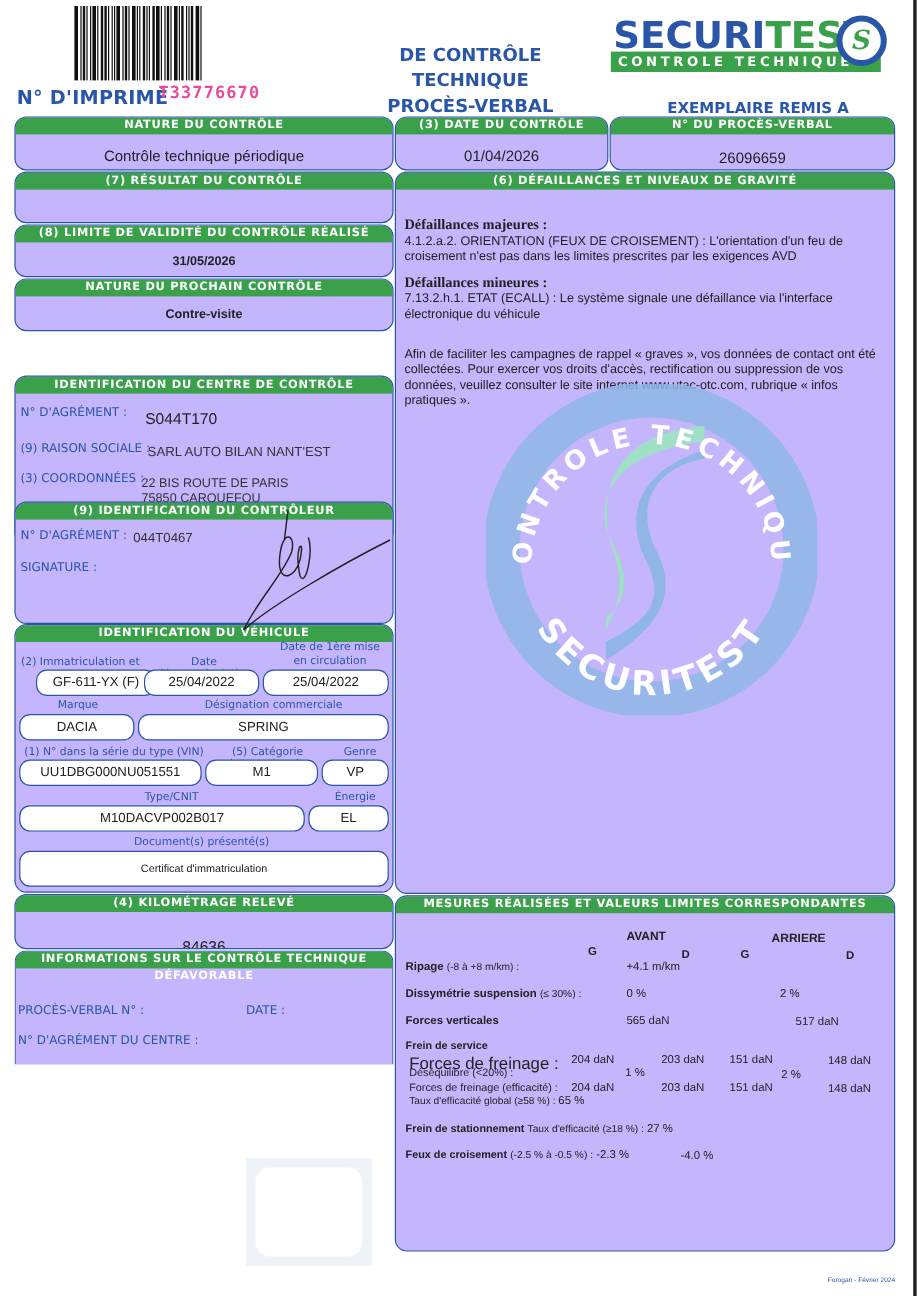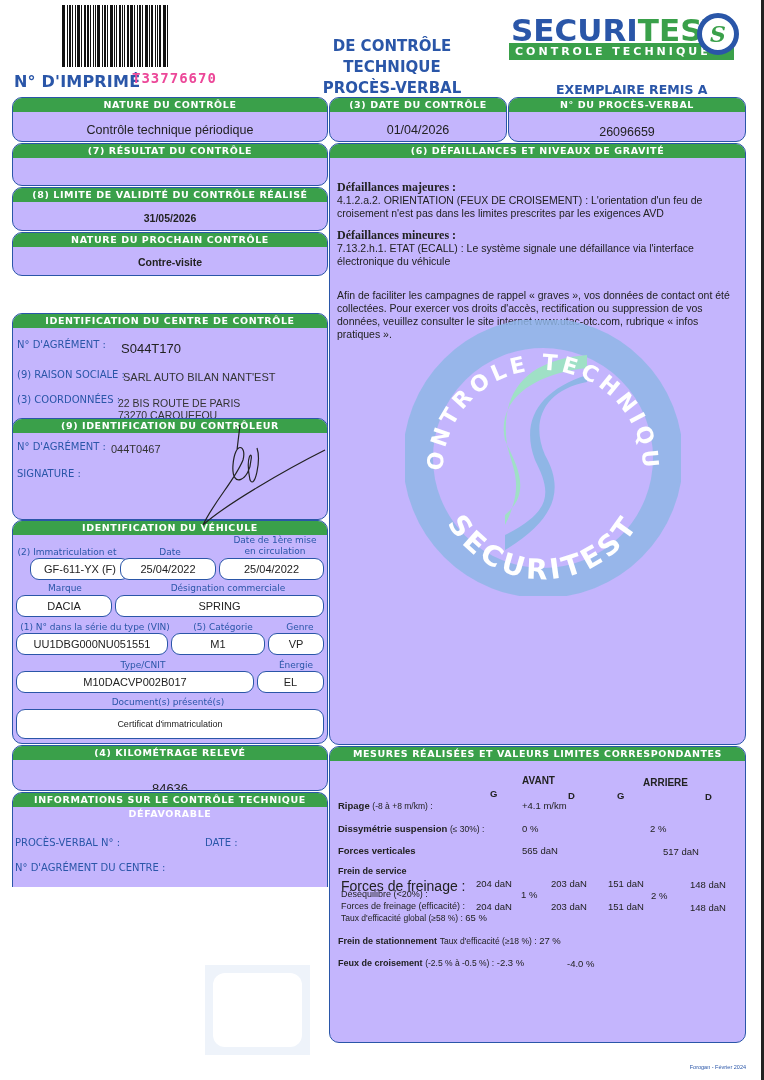--- a/index.html
+++ b/index.html
@@ -123,21 +123,21 @@
 
 <div class="box" style="left:12px;top:277px;width:316px;height:141px;margin-top:36px;">
   <div class="hdr">IDENTIFICATION DU CENTRE DE CONTRÔLE</div>
   <div class="abs lbl" style="left:4px;top:25px;">N° D'AGRÉMENT :</div>
   <div class="abs" style="left:108px;top:27px;font-size:13px;">S044T170</div>
   <div class="abs lbl" style="left:4px;top:55px;">(9) RAISON SOCIALE :</div>
   <div class="abs txt" style="left:110px;top:57px;">SARL AUTO BILAN NANT'EST</div>
   <div class="abs lbl" style="left:4px;top:80px;">(3) COORDONNÉES :</div>
   <div class="abs txt" style="left:105px;top:83px;line-height:12px;font-size:10.5px;">
     <div>22 BIS ROUTE DE PARIS</div>
-    <div>73270 CARQUEFOU</div>
+    <div>75850 CARQUEFOU</div>
     <div>Tél : 02.40.30.11.10</div>
   </div>
 </div>
 
 <div class="box" style="left:12px;top:418px;width:316px;height:102px;">
   <div class="hdr">(9) IDENTIFICATION DU CONTRÔLEUR</div>
   <div class="abs lbl" style="left:4px;top:22px;">N° D'AGRÉMENT :</div>
   <div class="abs txt" style="left:98px;top:24px;">044T0467</div>
   <div class="abs lbl" style="left:4px;top:49px;">SIGNATURE :</div>
 </div>

